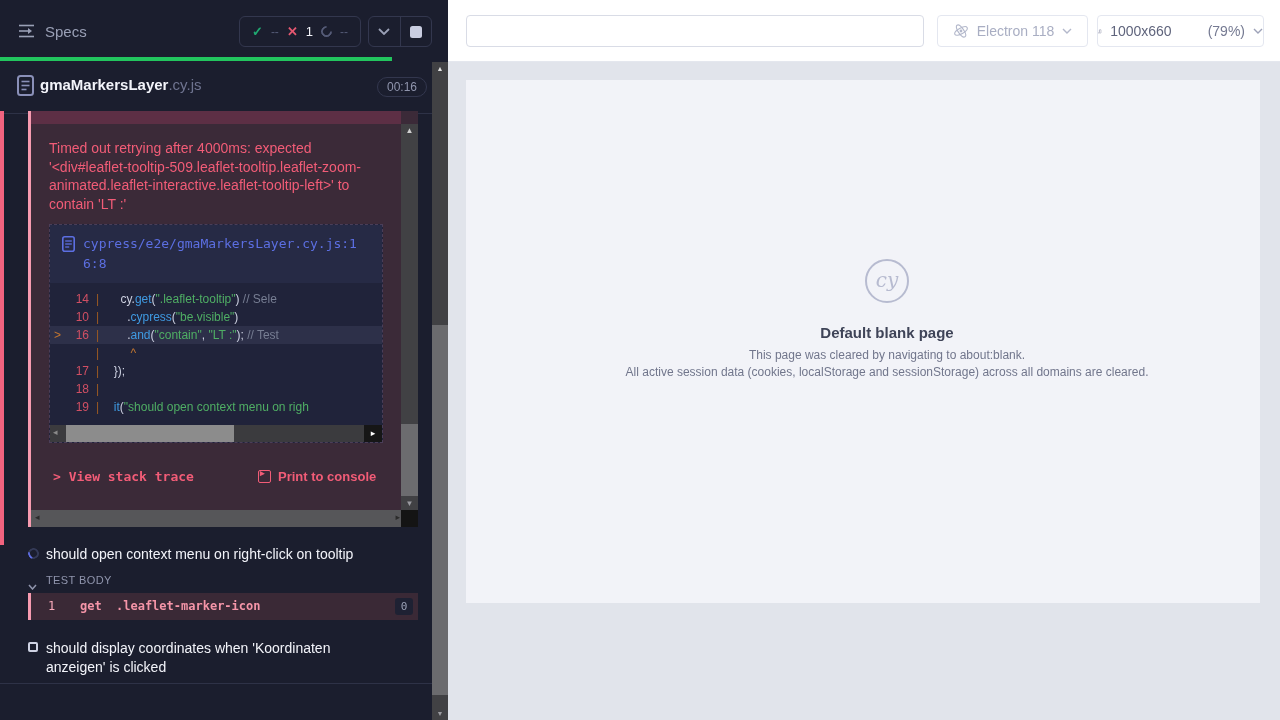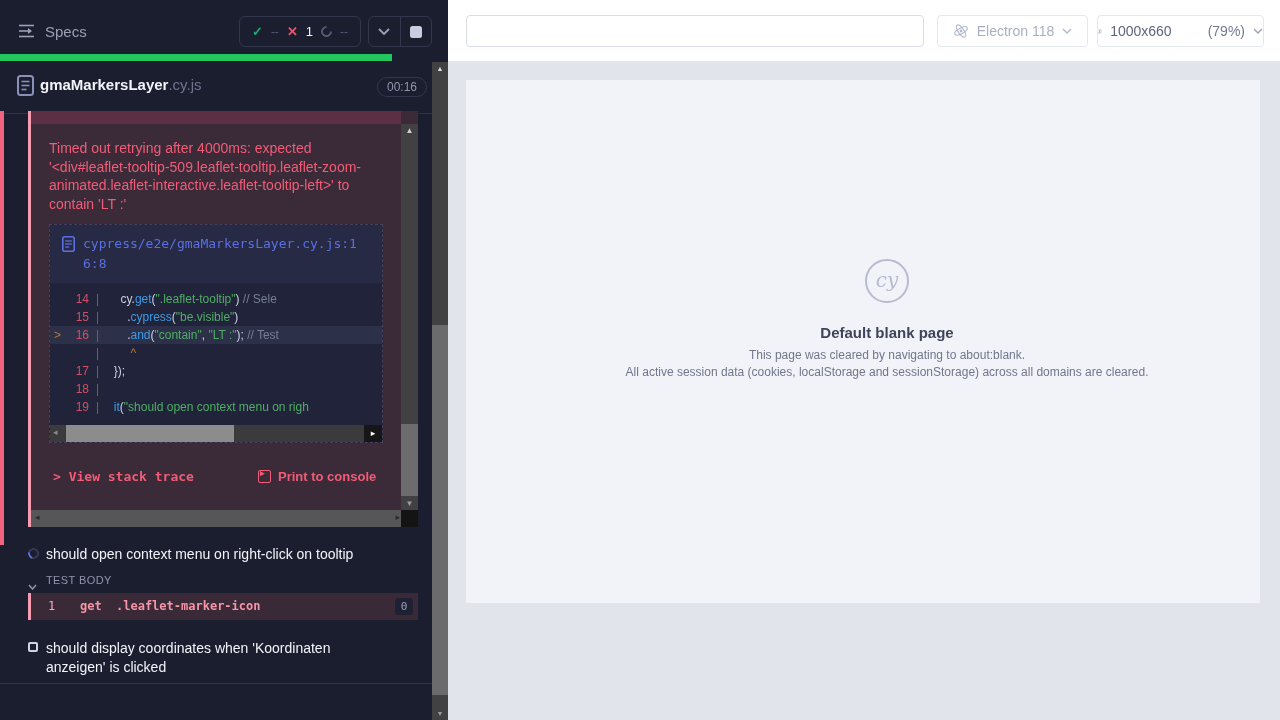--- a/index.html
+++ b/index.html
@@ -2,21 +2,21 @@
 <html><head>
 <meta charset="utf-8">
 <style>
   * { margin:0; padding:0; box-sizing:border-box; }
   html,body { width:1280px; height:720px; overflow:hidden; }
   body { font-family:"Liberation Sans", sans-serif; background:#e1e4eb; }
   #app { position:relative; width:1280px; height:720px; }
 
   
   .reporter { position:absolute; left:0; top:0; width:448px; height:720px; background:#1b1e2e; overflow:hidden; }
-  .rep-header { position:absolute; left:0; top:0; width:392px; height:61px; border-bottom:7px solid #22c55e;text-decoration:underline; }
+  .rep-header { position:absolute; left:0; top:0; width:392px; height:61px; border-bottom:4px solid #22c55e;text-decoration:underline; }
   .menu-icon { position:absolute; left:18px; top:24px; width:17px; height:14px; cursor:pointer; }
   .rep-title { position:absolute; left:45px; top:23px; font-size:15px; color:#9aa0b6; }
   .stats-box { position:absolute; left:239px; top:16px; width:122px; height:31px; border:1px solid #33374e; border-radius:6px; display:flex; align-items:center; justify-content:center; gap:8px; }
   .st-pass { color:#1fa971; font-size:13px; font-weight:bold; }
   .st-fail { color:#e45770; font-size:13px; font-weight:bold; }
   .st-muted { color:#555b77; font-size:12px; }
   .st-white { color:#f3f4fa; font-size:13px; }
   .st-ring { width:11px; height:11px; border:2px solid #555b77; border-radius:50%; border-top-color:transparent; transform:rotate(45deg); }
   .controls-box { position:absolute; left:368px; top:16px; width:64px; height:31px; border:1px solid #33374e; border-radius:6px; display:flex; }
   .ctrl-cell { flex:1; display:flex; align-items:center; justify-content:center; cursor:pointer; }
@@ -181,21 +181,21 @@
               <g stroke="#5c6fe2" stroke-width="1.3">
                 <path d="M3.2 5h6.6"></path>
                 <path d="M3.2 8h6.6"></path>
                 <path d="M3.2 11h4"></path>
               </g>
             </svg>
           <span>cypress/e2e/gmaMarkersLayer.cy.js:16:8</span>
         </div>
         <div class="cf-body">
             <div class="cl"><span class="cl-mark"> </span><span class="cl-num">14</span><span class="cl-pipe">|</span><span class="cl-code"><span class="tk-pl">    cy.</span><span class="tk-m">get</span><span class="tk-pl">(</span><span class="tk-s">".leaflet-tooltip"</span><span class="tk-pl">) </span><span class="tk-c">// Sele</span></span></div>
-            <div class="cl"><span class="cl-mark"> </span><span class="cl-num">15</span><span class="cl-pipe">|</span><span class="cl-code"><span class="tk-pl">      .</span><span class="tk-m">cypress</span><span class="tk-pl">(</span><span class="tk-s">"be.visible"</span><span class="tk-pl">)</span></span></div>
+            <div class="cl"><span class="cl-mark"> </span><span class="cl-num">10</span><span class="cl-pipe">|</span><span class="cl-code"><span class="tk-pl">      .</span><span class="tk-m">cypress</span><span class="tk-pl">(</span><span class="tk-s">"be.visible"</span><span class="tk-pl">)</span></span></div>
             <div class="cl hl"><span class="cl-mark">&gt;</span><span class="cl-num">16</span><span class="cl-pipe">|</span><span class="cl-code"><span class="tk-pl">      .</span><span class="tk-m">and</span><span class="tk-pl">(</span><span class="tk-s">"contain"</span><span class="tk-pl">, </span><span class="tk-s">"LT :"</span><span class="tk-pl">); </span><span class="tk-c">// Test</span></span></div>
             <div class="cl"><span class="cl-mark"> </span><span class="cl-num"></span><span class="cl-pipe">|</span><span class="cl-code"><span class="tk-pl">       </span><span class="tk-caret">^</span></span></div>
             <div class="cl"><span class="cl-mark"> </span><span class="cl-num">17</span><span class="cl-pipe">|</span><span class="cl-code"><span class="tk-pl">  });</span></span></div>
             <div class="cl"><span class="cl-mark"> </span><span class="cl-num">18</span><span class="cl-pipe">|</span><span class="cl-code"></span></div>
             <div class="cl"><span class="cl-mark"> </span><span class="cl-num">19</span><span class="cl-pipe">|</span><span class="cl-code"><span class="tk-pl">  </span><span class="tk-m">it</span><span class="tk-pl">(</span><span class="tk-s">"should open context menu on righ</span></span></div>
           </div>
         <div class="cf-hscroll">
           <span class="cf-arrl">◂</span>
           <span class="cf-hthumb"></span>
           <span class="cf-arrr">▸</span>

